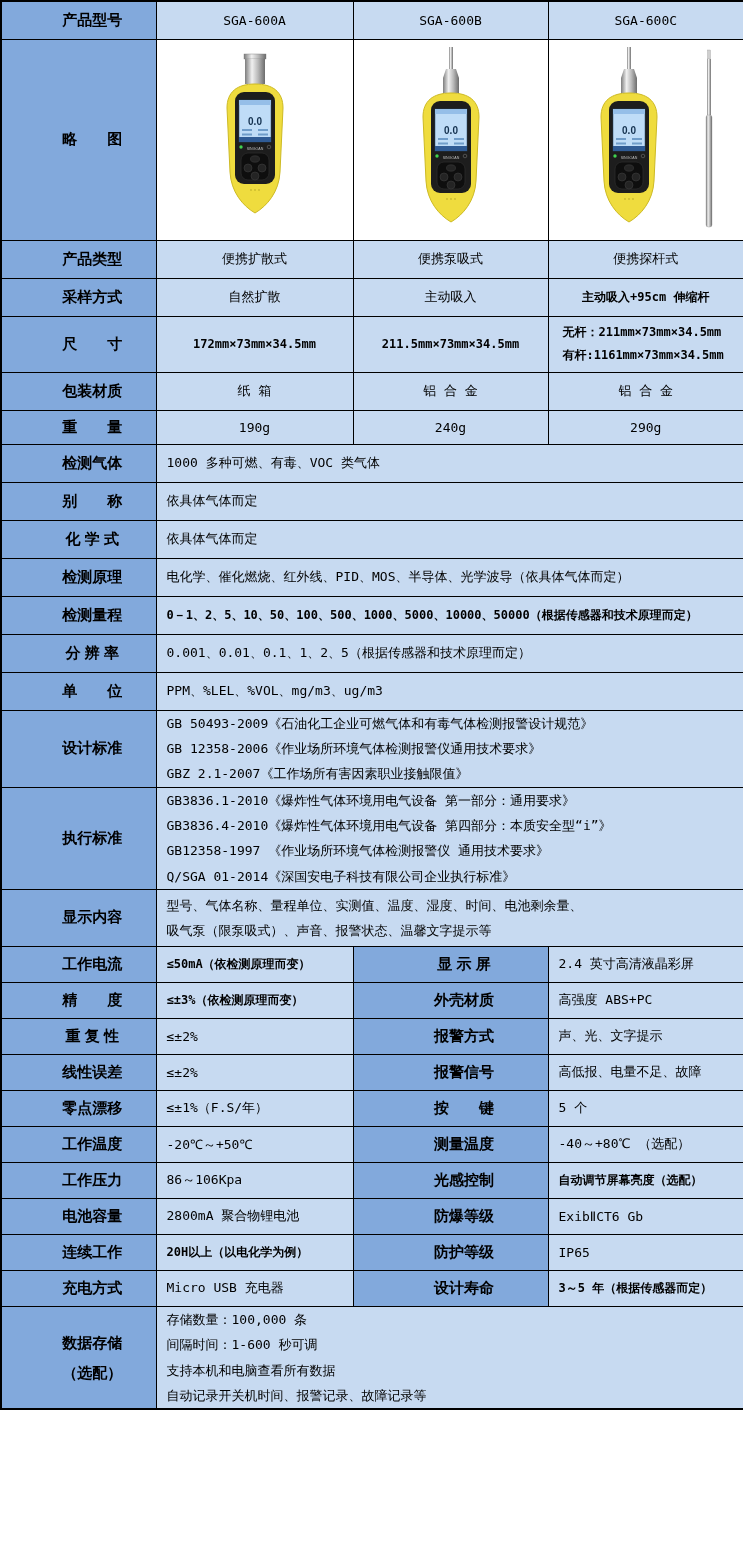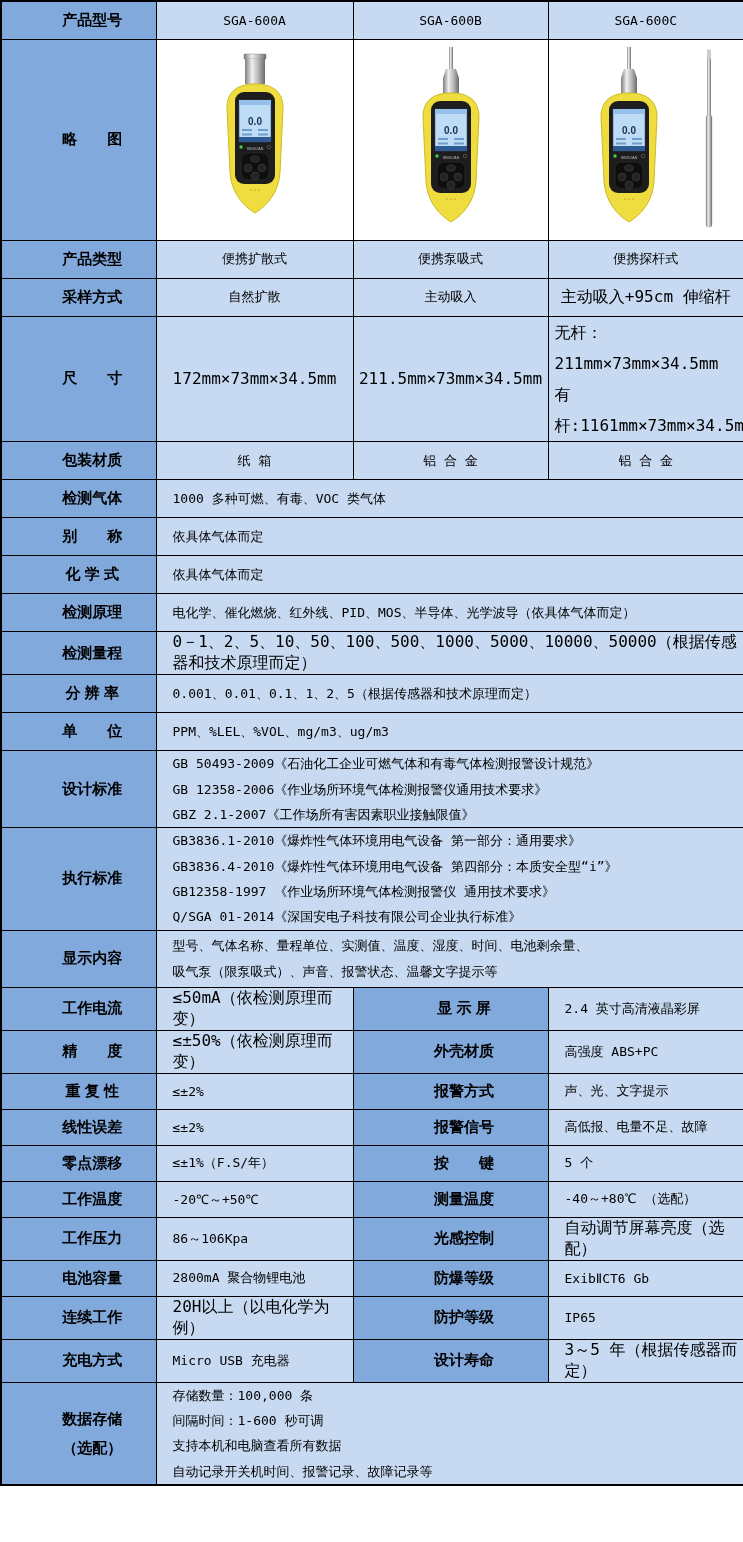--- a/index.html
+++ b/index.html
@@ -4,23 +4,23 @@
 <style>
   html,body{margin:0;padding:0;background:#fff;}
   .wrap{width:743px;}
   table{width:743px;border-collapse:collapse;table-layout:fixed;border:2px solid #000;}
   td{border:1px solid #000;padding:0;overflow:hidden;vertical-align:middle;color:#000;}
   .lbl{background:#82A9DC;font-family:"Liberation Sans",sans-serif;font-weight:bold;
        font-size:15px;text-align:center;padding-left:27px;}
   .val{background:#C7DAF1;font-family:"DejaVu Sans Mono","Liberation Sans",sans-serif;
        font-size:13px;}
   .c{text-align:center;}
-  .l{text-align:left;padding-left:16px;padding-right:4px;}
+  .l{text-align:left;padding-left:10px;padding-right:4px;}
   .pre{white-space:pre-line;line-height:1.95;}
-  .sm{font-size:16px;}
+  .sm{font-size:12px;font-weight:bold;}
   .imgcell{background:#ffffff;text-align:center;vertical-align:middle;padding:0;}
   .imgcell svg{display:block;}
 </style>
 </head>
 <body>
 
 <svg width="0" height="0" style="position:absolute">
   <defs>
     <linearGradient id="mtl" x1="0" y1="0" x2="1" y2="0">
       <stop offset="0" stop-color="#7d7d7d"></stop>
@@ -117,28 +117,34 @@
   <tr style="height:38px">
     <td class="lbl">采样方式</td>
     <td class="val c">自然扩散</td>
     <td class="val c">主动吸入</td>
     <td class="val c sm">主动吸入+95cm 伸缩杆</td>
   </tr>
   <tr style="height:56px">
     <td class="lbl">尺　　寸</td>
     <td class="val c sm">172mm×73mm×34.5mm</td>
     <td class="val c sm">211.5mm×73mm×34.5mm</td>
-    <td class="val l pre sm" style="padding-left:6px">无杆：211mm×73mm×34.5mm
+    <td class="val l pre sm" style="padding-left:14px">无杆：211mm×73mm×34.5mm
 有杆:1161mm×73mm×34.5mm</td>
   </tr>
   <tr style="height:38px">
     <td class="lbl">包装材质</td>
     <td class="val c">纸 箱</td>
     <td class="val c">铝 合 金</td>
     <td class="val c">铝 合 金</td>
+  </tr>
+  <tr style="height:34px">
+    <td class="lbl">重　　量</td>
+    <td class="val c">190g</td>
+    <td class="val c">240g</td>
+    <td class="val c">290g</td>
   </tr>
 
   <tr style="height:38px">
     <td class="lbl">检测气体</td>
     <td class="val l" colspan="3">1000 多种可燃、有毒、VOC 类气体</td>
   </tr>
   <tr style="height:38px">
     <td class="lbl">别　　称</td>
     <td class="val l" colspan="3">依具体气体而定</td>
   </tr>
@@ -182,21 +188,21 @@
   </tr>
 
   <tr style="height:36px">
     <td class="lbl">工作电流</td>
     <td class="val l sm">≤50mA（依检测原理而变）</td>
     <td class="lbl">显 示 屏</td>
     <td class="val l">2.4 英寸高清液晶彩屏</td>
   </tr>
   <tr style="height:36px">
     <td class="lbl">精　　度</td>
-    <td class="val l sm">≤±50%（依检测原理而变）</td>
+    <td class="val l sm">≤±3%（依检测原理而变）</td>
     <td class="lbl">外壳材质</td>
     <td class="val l">高强度 ABS+PC</td>
   </tr>
   <tr style="height:36px">
     <td class="lbl">重 复 性</td>
     <td class="val l">≤±2%</td>
     <td class="lbl">报警方式</td>
     <td class="val l">声、光、文字提示</td>
   </tr>
   <tr style="height:36px">

